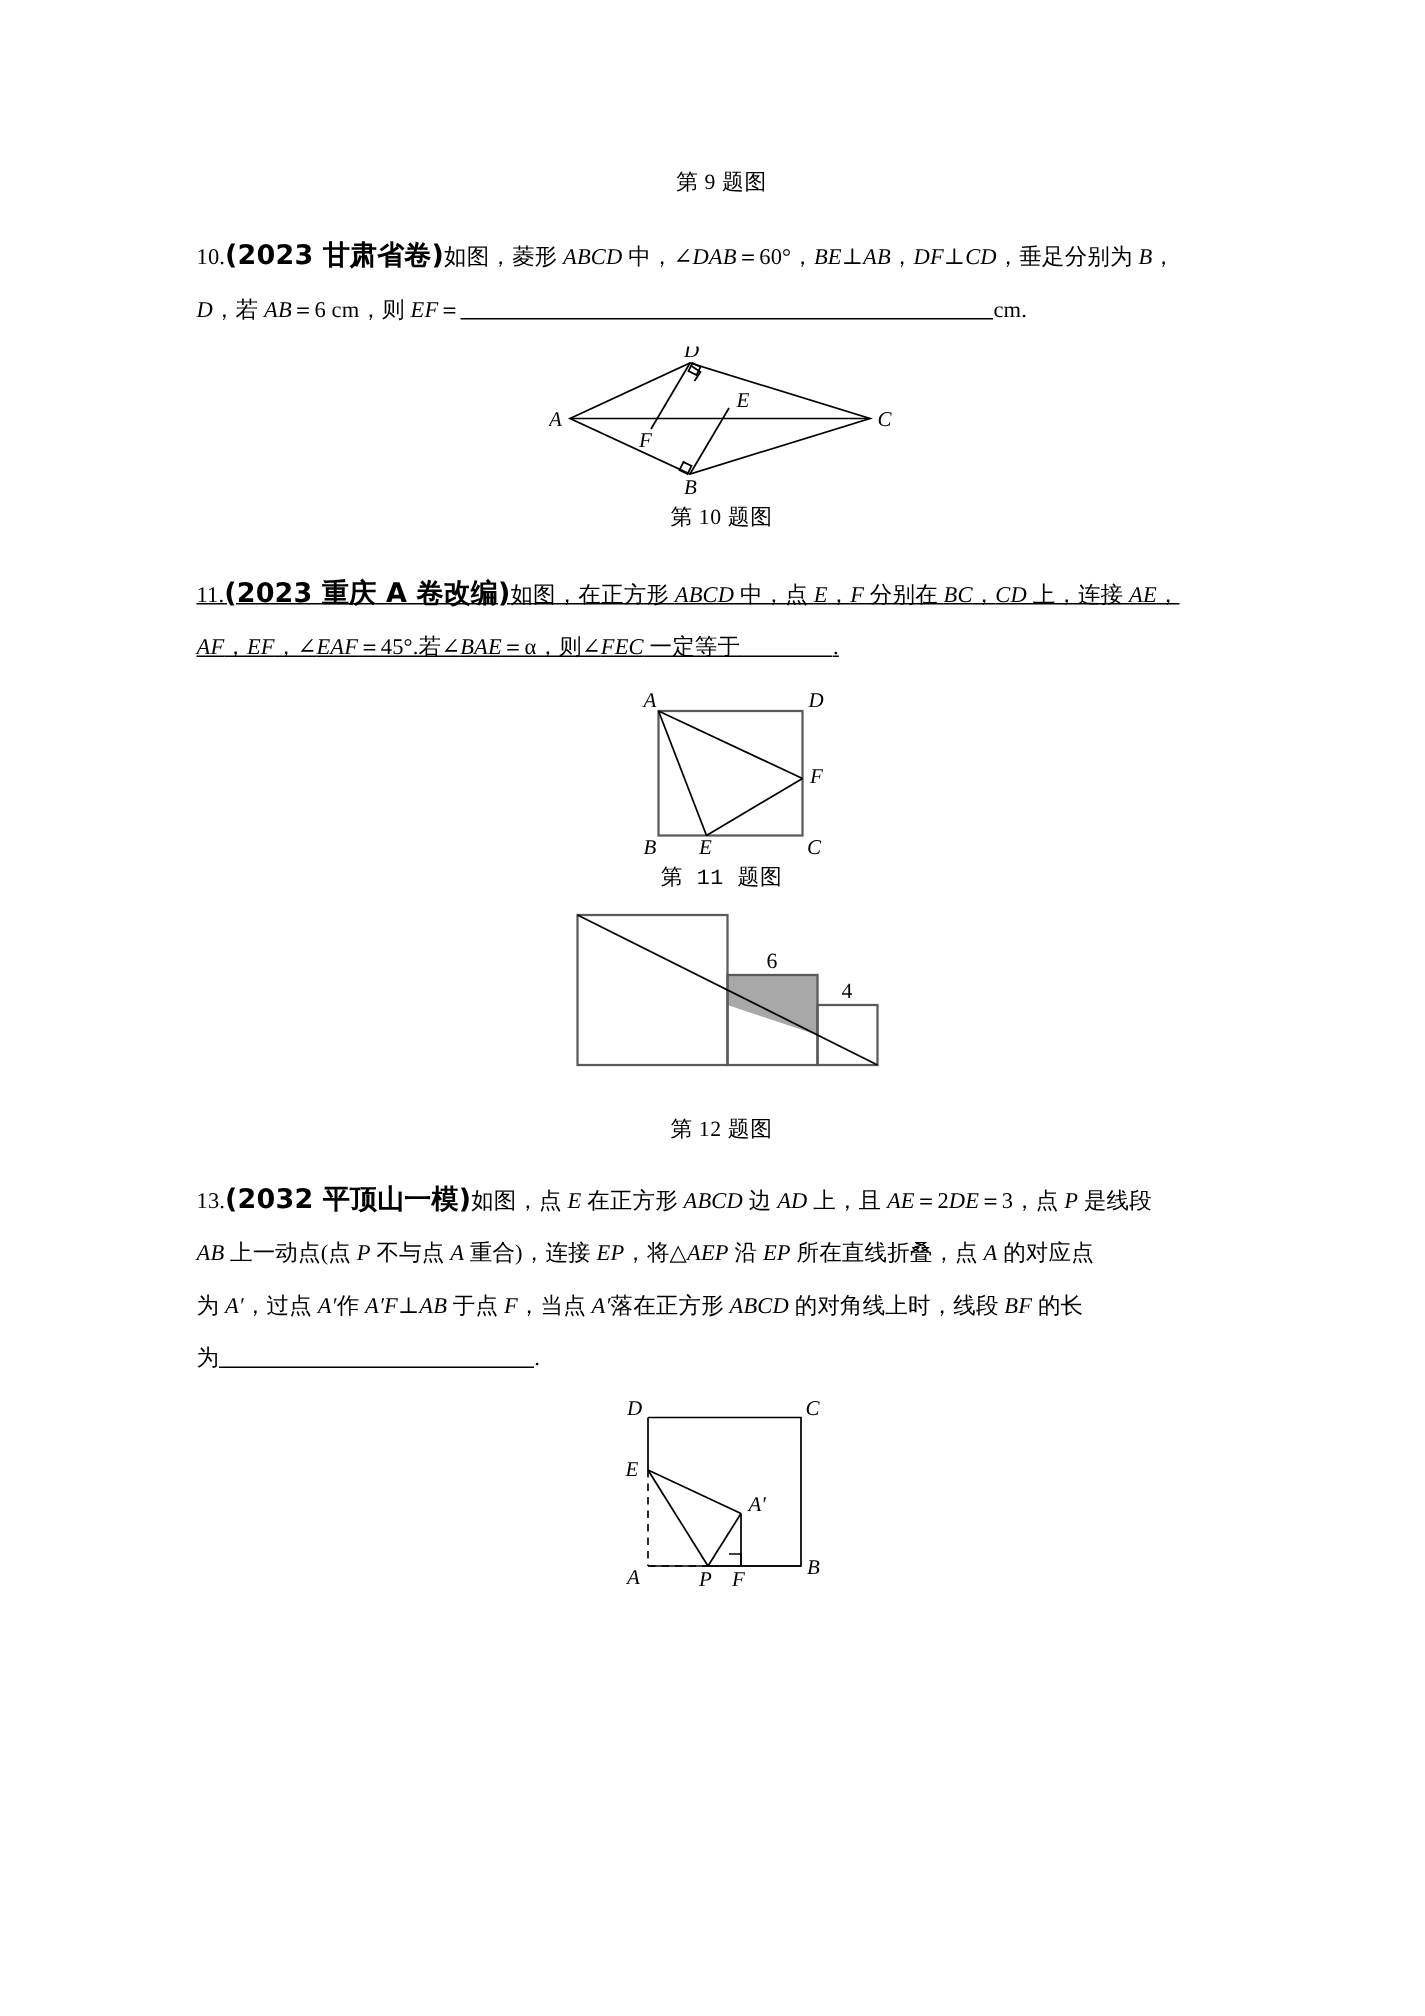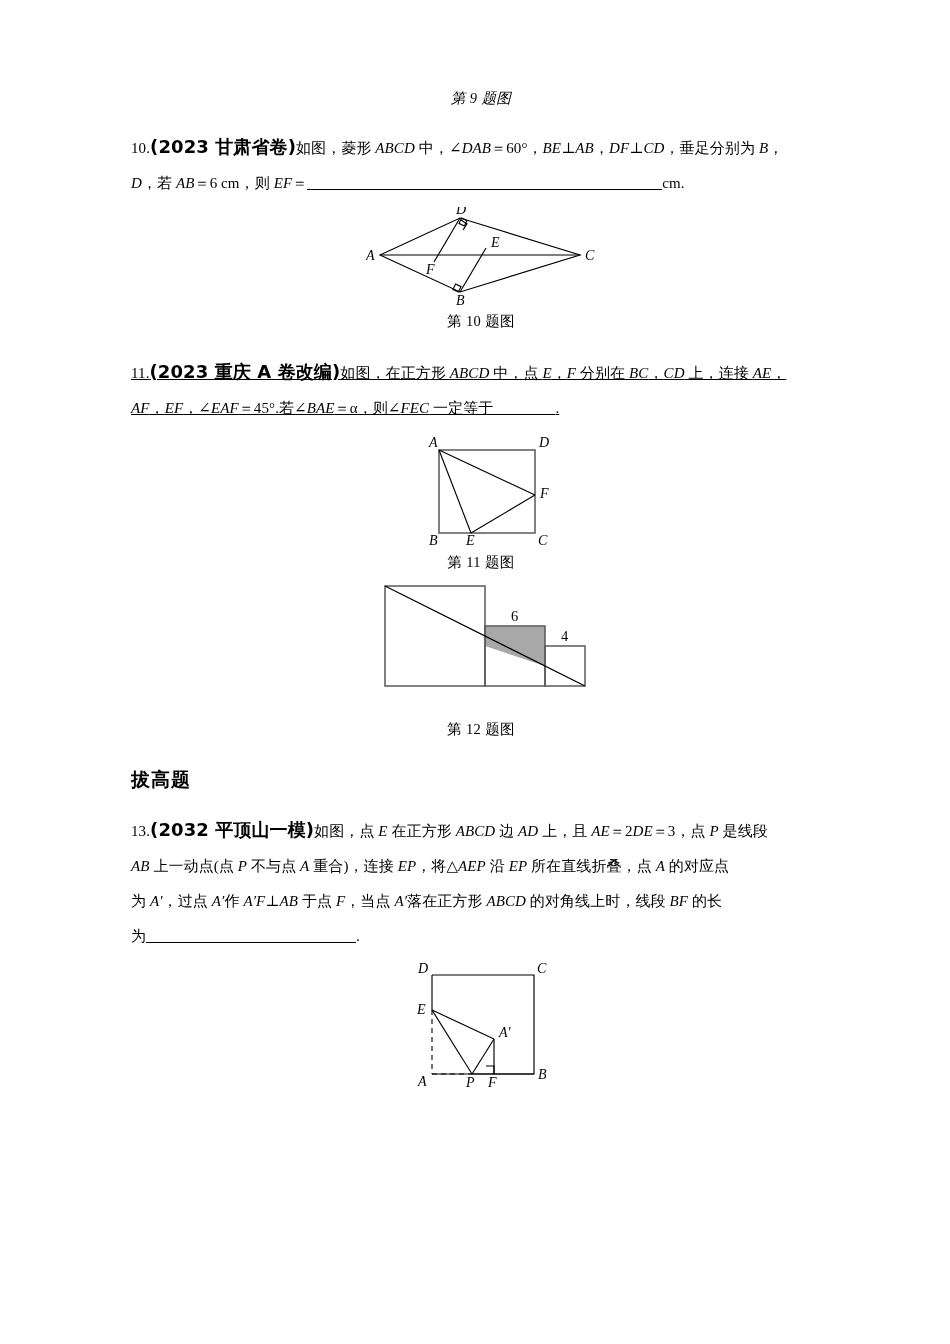--- a/index.html
+++ b/index.html
@@ -70,21 +70,21 @@
   .stroke { stroke: #000; stroke-width: 1.15; fill: none; }
   .stroke-gray { stroke: #5a5a5a; stroke-width: 1.5; fill: none; }
   .dashed { stroke: #000; stroke-width: 1.1; fill: none; stroke-dasharray: 5 4; }
 </style>
 </head>
 <body>
 
 <div class="page">
   <div class="content">
 
-    <div class="fig-caption" style="margin-top:88px;font-style:italic;">第 9 题图</div>
+    <div class="fig-caption" style="margin-top:112px;">第 9 题图</div>
 
     <div class="qtext" style="margin-top:21px;">
       <span>10.</span><span class="src">(2023 甘肃省卷)</span><span>如图，菱形 </span><span class="it">ABCD</span><span> 中，∠</span><span class="it">DAB</span><span>＝60°，</span><span class="it">BE</span><span>⊥</span><span class="it">AB</span><span>，</span><span class="it">DF</span><span>⊥</span><span class="it">CD</span><span>，垂足分别为 </span><span class="it">B</span><span>，</span><br>
       <span class="it">D</span><span>，若 </span><span class="it">AB</span><span>＝6 cm，则 </span><span class="it">EF</span><span>＝</span><span class="blank-long" style="width:355px;"></span><span>cm.</span>
     </div>
 
     <div class="figure-wrap" style="margin-top:6px;">
       <svg width="230" height="100" viewBox="0 0 230 100">
 
         <polygon class="stroke" points="14,48 94,11 214,48 94,85"></polygon>
@@ -123,40 +123,39 @@
         <line class="stroke" x1="38" y1="14" x2="134" y2="59"></line>
         <line class="stroke" x1="70" y1="97" x2="134" y2="59"></line>
         <text x="28" y="11">A</text>
         <text x="138" y="11">D</text>
         <text x="139" y="62">F</text>
         <text x="28" y="109">B</text>
         <text x="65" y="109">E</text>
         <text x="137" y="109">C</text>
       </svg>
     </div>
-    <div class="fig-caption" style="margin-top:4px;">第 11 题图</div>
+    <div class="fig-caption" style="margin-top:4px;font-family:Liberation Mono, monospace;">第 11 题图</div>
 
 
     <div class="figure-wrap" style="margin-top:10px;">
       <svg width="220" height="115" viewBox="0 0 220 115">
 
         <polygon points="114,44 174,44 174,84 114,64" fill="#a8a8a8" stroke="none"></polygon>
         <rect class="stroke-gray" x="14" y="4" width="100" height="100"></rect>
         <rect class="stroke-gray" x="114" y="44" width="60" height="60"></rect>
         <rect class="stroke-gray" x="174" y="64" width="40" height="40"></rect>
 
         <line class="stroke" x1="14" y1="4" x2="214" y2="104"></line>
         <text class="num" x="58" y="-1">10</text>
         <text class="num" x="140" y="39">6</text>
         <text class="num" x="190" y="59">4</text>
       </svg>
     </div>
     <div class="fig-caption" style="margin-top:22px;">第 12 题图</div>
 
-    <div class="section-head" style="margin-top:28px;">拔高题</div>
 
     <div class="qtext" style="margin-top:19px;">
       <span>13.</span><span class="src">(2032 平顶山一模)</span><span>如图，点 </span><span class="it">E</span><span> 在正方形 </span><span class="it">ABCD</span><span> 边 </span><span class="it">AD</span><span> 上，且 </span><span class="it">AE</span><span>＝2</span><span class="it">DE</span><span>＝3，点 </span><span class="it">P</span><span> 是线段</span><br>
       <span class="it">AB</span><span> 上一动点(点 </span><span class="it">P</span><span> 不与点 </span><span class="it">A</span><span> 重合)，连接 </span><span class="it">EP</span><span>，将△</span><span class="it">AEP</span><span> 沿 </span><span class="it">EP</span><span> 所在直线折叠，点 </span><span class="it">A</span><span> 的对应点</span><br>
       <span>为 </span><span class="it">A′</span><span>，过点 </span><span class="it">A′</span><span>作 </span><span class="it">A′F</span><span>⊥</span><span class="it">AB</span><span> 于点 </span><span class="it">F</span><span>，当点 </span><span class="it">A′</span><span>落在正方形 </span><span class="it">ABCD</span><span> 的对角线上时，线段 </span><span class="it">BF</span><span> 的长</span><br>
       <span>为</span><span class="blank-long" style="width:210px;"></span><span>.</span>
     </div>
 
     <div class="figure-wrap" style="margin-top:8px;">
       <svg width="170" height="128" viewBox="0 0 170 128">

